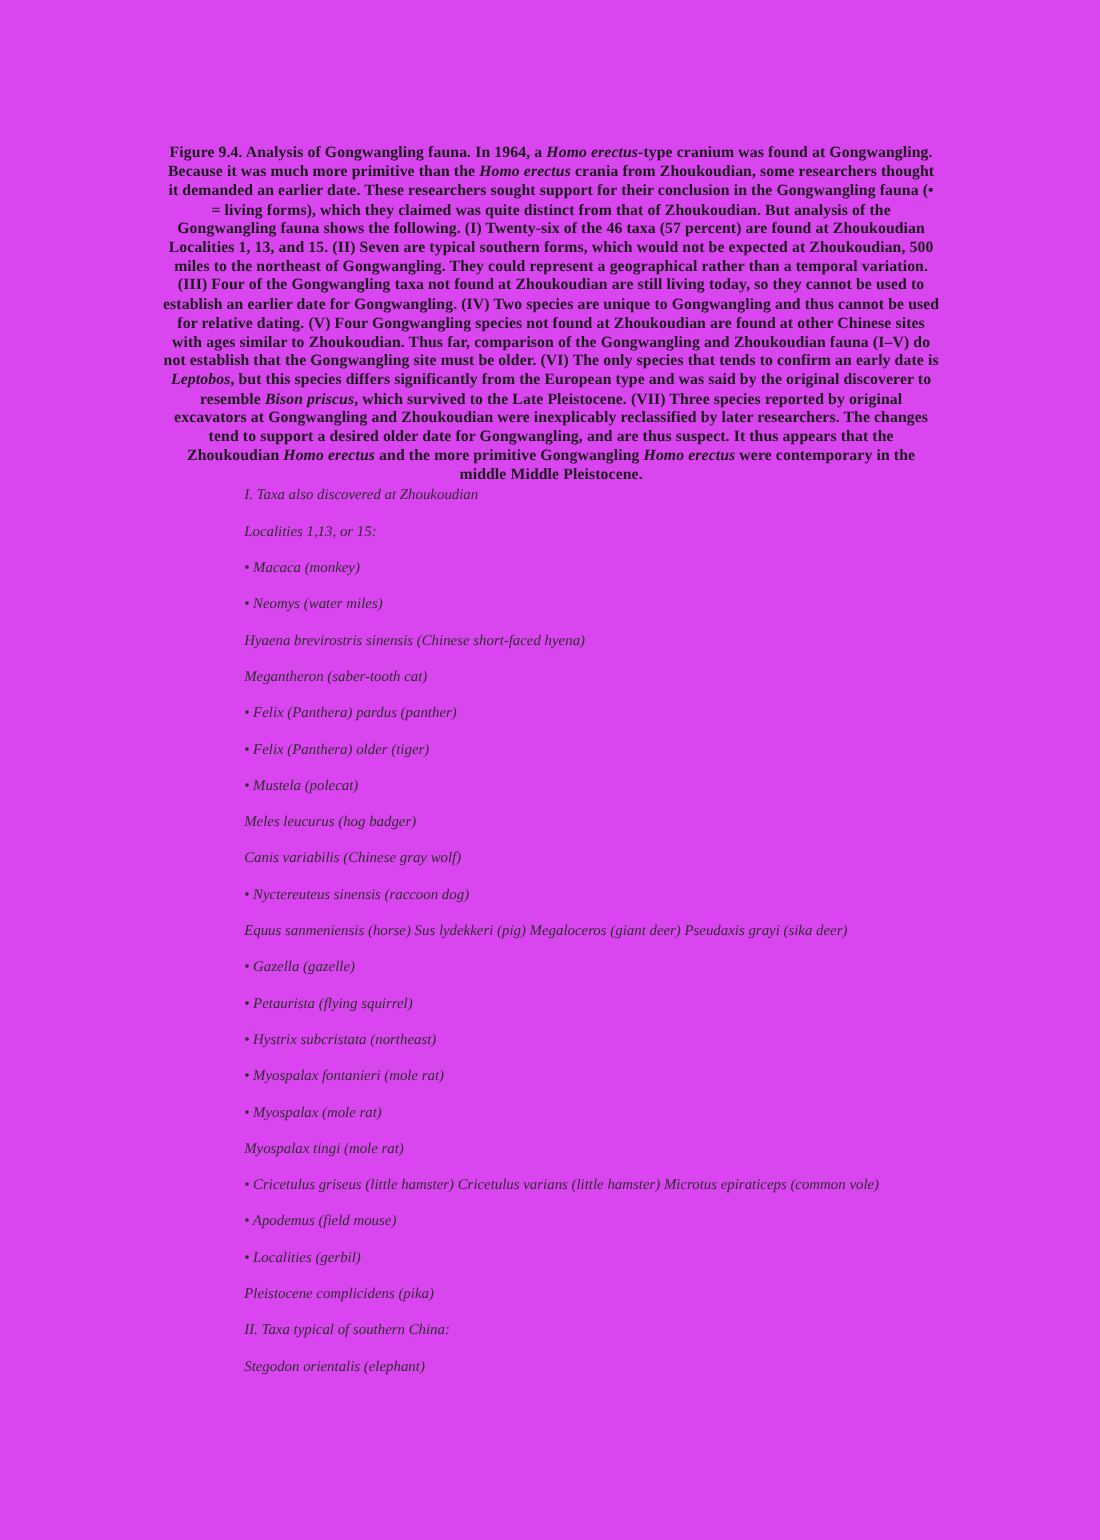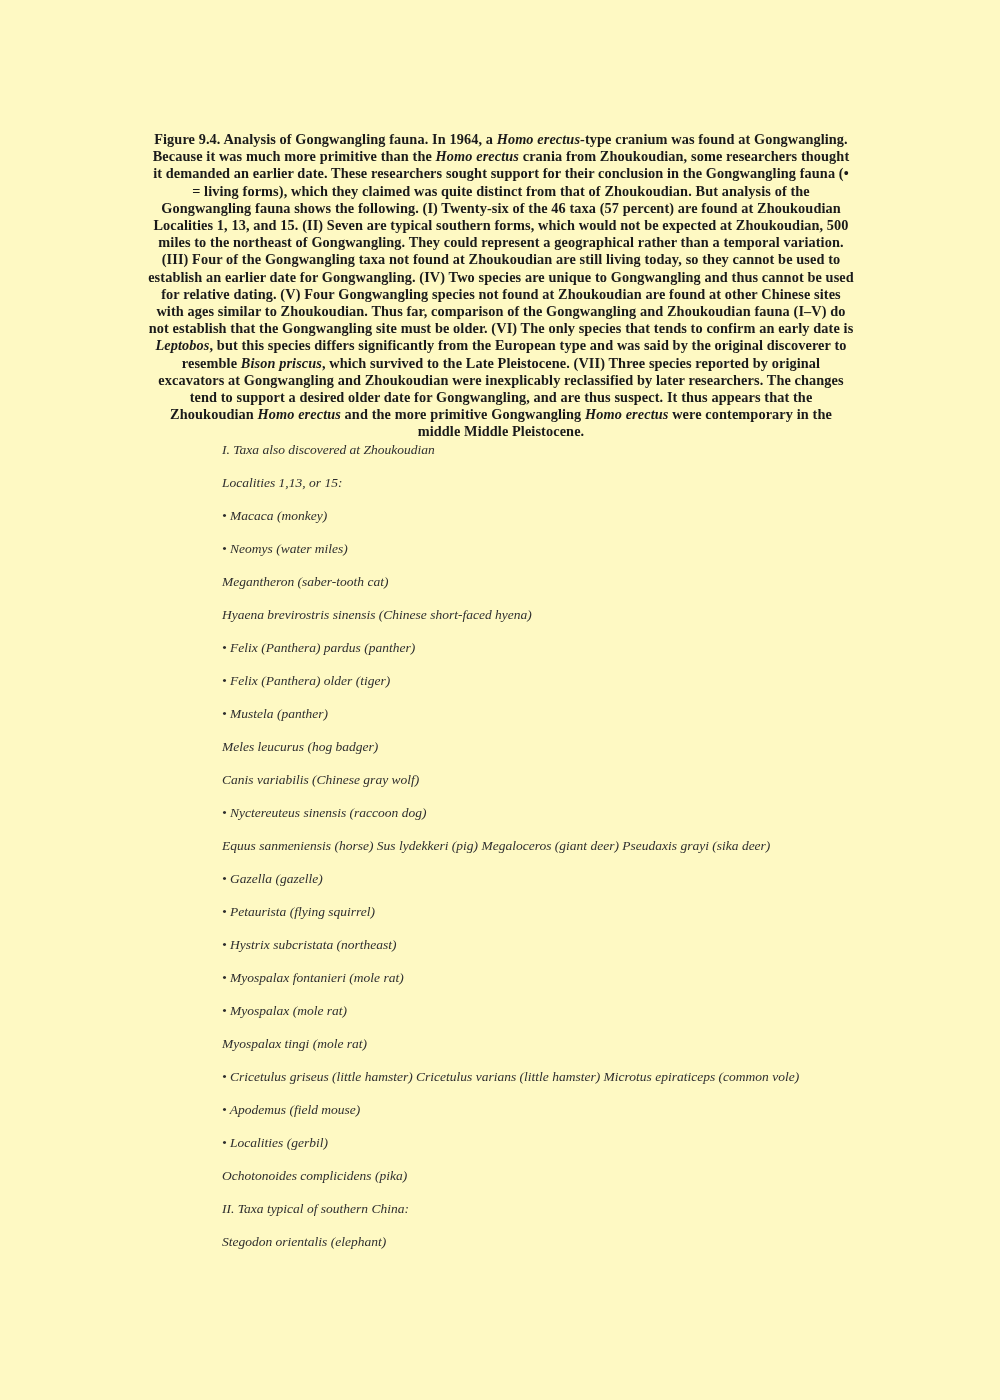--- a/index.html
+++ b/index.html
@@ -4,21 +4,21 @@
 <style>
   html, body {
     margin: 0;
     padding: 0;
     background: #ffffff;
   }
   .page {
     position: relative;
     width: 1000px;
     height: 1400px;
-    background: #fef9c3;
+    background: #d946ef;
     overflow: hidden;
   }
   .figure-caption {
     position: absolute;
     left: 148px;
     top: 131px;
     width: 706px;
     margin: 0;
     font-family: "Liberation Serif", serif;
     font-weight: bold;
@@ -50,35 +50,35 @@
 </head>
 <body>
 
 <div class="page">
   <p class="figure-caption"><span>Figure 9.4. Analysis of Gongwangling fauna. In 1964, a </span><span class="em">Homo erectus</span><span>-type cranium was found at Gongwangling. Because it was much more primitive than the </span><span class="em">Homo erectus</span><span> crania from Zhoukoudian, some researchers thought it demanded an earlier date. These researchers sought support for their conclusion in the Gongwangling fauna (• = living forms), which they claimed was quite distinct from that of Zhoukoudian. But analysis of the Gongwangling fauna shows the following. (I) Twenty-six of the 46 taxa (57 percent) are found at Zhoukoudian Localities 1, 13, and 15. (II) Seven are typical southern forms, which would not be expected at Zhoukoudian, 500 miles to the northeast of Gongwangling. They could represent a geographical rather than a temporal variation. (III) Four of the Gongwangling taxa not found at Zhoukoudian are still living today, so they cannot be used to establish an earlier date for Gongwangling. (IV) Two species are unique to Gongwangling and thus cannot be used for relative dating. (V) Four Gongwangling species not found at Zhoukoudian are found at other Chinese sites with ages similar to Zhoukoudian. Thus far, comparison of the Gongwangling and Zhoukoudian fauna (I–V) do not establish that the Gongwangling site must be older. (VI) The only species that tends to confirm an early date is </span><span class="em">Leptobos</span><span>, but this species differs significantly from the European type and was said by the original discoverer to resemble </span><span class="em">Bison priscus</span><span>, which survived to the Late Pleistocene. (VII) Three species reported by original excavators at Gongwangling and Zhoukoudian were inexplicably reclassified by later researchers. The changes tend to support a desired older date for Gongwangling, and are thus suspect. It thus appears that the Zhoukoudian </span><span class="em">Homo erectus</span><span> and the more primitive Gongwangling </span><span class="em">Homo erectus</span><span> were contemporary in the middle Middle Pleistocene.</span></p>
   <div class="taxa-list">
       <div class="taxa-item">I. Taxa also discovered at Zhoukoudian</div>
       <div class="taxa-item">Localities 1,13, or 15:</div>
       <div class="taxa-item">• Macaca (monkey)</div>
       <div class="taxa-item">• Neomys (water miles)</div>
+      <div class="taxa-item">Hyaena brevirostris sinensis (Chinese short-faced hyena)</div>
       <div class="taxa-item">Megantheron (saber-tooth cat)</div>
-      <div class="taxa-item">Hyaena brevirostris sinensis (Chinese short-faced hyena)</div>
       <div class="taxa-item">• Felix (Panthera) pardus (panther)</div>
       <div class="taxa-item">• Felix (Panthera) older (tiger)</div>
-      <div class="taxa-item">• Mustela (panther)</div>
+      <div class="taxa-item">• Mustela (polecat)</div>
       <div class="taxa-item">Meles leucurus (hog badger)</div>
       <div class="taxa-item">Canis variabilis (Chinese gray wolf)</div>
       <div class="taxa-item">• Nyctereuteus sinensis (raccoon dog)</div>
       <div class="taxa-item">Equus sanmeniensis (horse) Sus lydekkeri (pig) Megaloceros (giant deer) Pseudaxis grayi (sika deer)</div>
       <div class="taxa-item">• Gazella (gazelle)</div>
       <div class="taxa-item">• Petaurista (flying squirrel)</div>
       <div class="taxa-item">• Hystrix subcristata (northeast)</div>
       <div class="taxa-item">• Myospalax fontanieri (mole rat)</div>
       <div class="taxa-item">• Myospalax (mole rat)</div>
       <div class="taxa-item">Myospalax tingi (mole rat)</div>
       <div class="taxa-item">• Cricetulus griseus (little hamster) Cricetulus varians (little hamster) Microtus epiraticeps (common vole)</div>
       <div class="taxa-item">• Apodemus (field mouse)</div>
       <div class="taxa-item">• Localities (gerbil)</div>
-      <div class="taxa-item">Ochotonoides complicidens (pika)</div>
+      <div class="taxa-item">Pleistocene complicidens (pika)</div>
       <div class="taxa-item">II. Taxa typical of southern China:</div>
       <div class="taxa-item">Stegodon orientalis (elephant)</div>
     </div>
 </div>
 
 </body></html>

